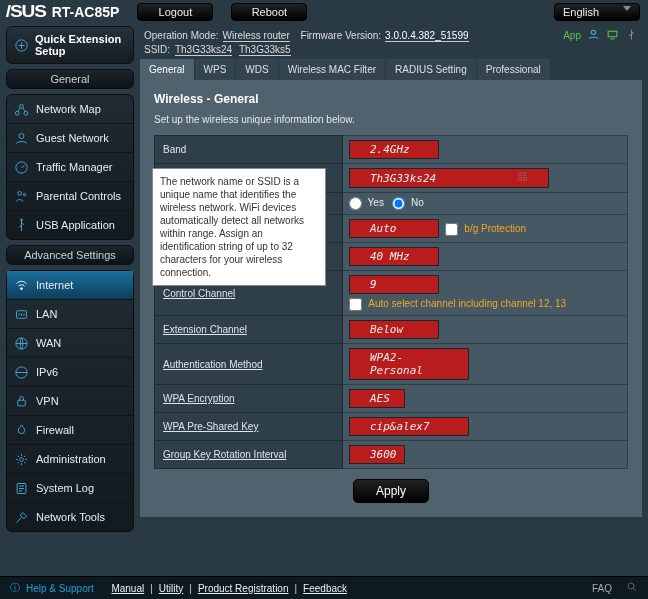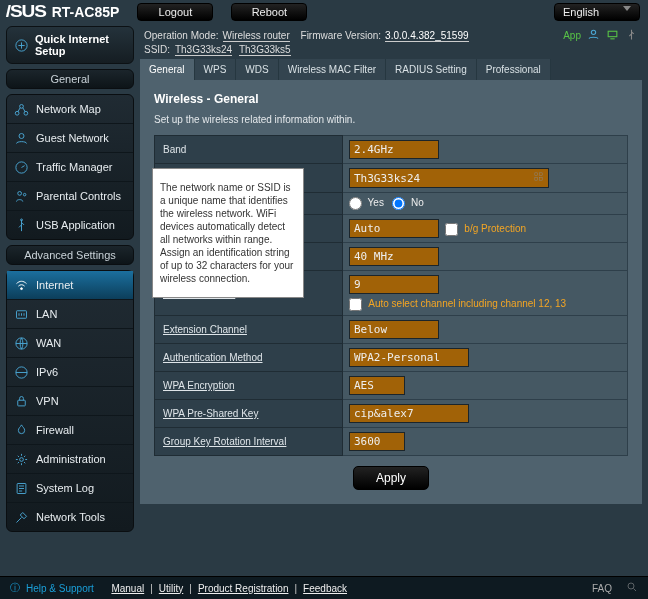--- a/index.html
+++ b/index.html
@@ -45,32 +45,32 @@
   .tab{padding:5px 9px;background:#33444f;color:#d8e0e4;font-size:10px;border-right:1px solid #263740;cursor:pointer;}
   .tab.active{background:#4f626e;color:#fff;}
   
   .panel{background:#4f626e;padding:12px 14px 14px 14px;position:relative;}
   .ptitle{font-size:12px;font-weight:bold;margin-bottom:8px;}
   .pdesc{font-size:10px;color:#e4e8eb;margin-bottom:10px;}
   table.form{width:100%;border-collapse:collapse;}
   table.form th{background:#2e3f4a;border:1px solid #1f2c34;color:#dfe5e9;font-weight:normal;font-size:10px;text-align:left;padding:5px 8px;width:188px;vertical-align:middle;}
   .helplink{text-decoration:underline;cursor:help;color:#dfe5e9;}
   table.form td{background:#455863;border:1px solid #2e3f4a;padding:4px 6px;font-size:10px;color:#eee;}
-  .val{background:#a16207;border:1px solid #1b252b;color:#eee;font-family:monospace;font-size:11px;padding:2px 4px;display:inline-block;min-width:30px;}
+  .val{background:#b91c1c;border:1px solid #1b252b;color:#eee;font-family:monospace;font-size:11px;padding:2px 20px;display:inline-block;min-width:30px;font-style:italic;}
   .input-ssid{width:200px;display:flex;justify-content:space-between;align-items:center;}
   .input-wide{width:120px;}
   .input-med{width:90px;}
   .input-sm{width:56px;text-align:left;}
   input[type=radio]{vertical-align:middle;margin-right:3px;}
   input[type=checkbox]{vertical-align:middle;margin-right:4px;}
   .orange{color:#f5a623;}
   .applyrow{text-align:center;padding-top:10px;}
   .apply{background:linear-gradient(#222,#000);border:1px solid #000;border-radius:5px;color:#fff;padding:4px 22px;font-size:12px;cursor:pointer;}
   
-  .tooltip{position:absolute;top:168px;left:152px;width:152px;background:#fff;color:#333;font-size:10px;line-height:13px;padding:12px 7px;border:1px solid #888;z-index:50;}
+  .tooltip{position:absolute;top:168px;left:152px;width:174px;background:#fff;color:#333;font-size:10px;line-height:13px;padding:6px 7px;border:1px solid #888;z-index:50;}
   
   .footer{position:absolute;bottom:0;left:0;right:0;background:#0e1a21;border-top:1px solid #000;padding:4px 10px;font-size:10px;display:flex;align-items:center;gap:6px;color:#ccc;}
   .footer .hs{color:#1a9fd9;cursor:pointer;}
   .footer .lnk{color:#eee;text-decoration:underline;cursor:pointer;}
   .footer .faq{margin-left:auto;color:#aaa;cursor:pointer;}
   
   .eye svg{width:11px;height:11px;stroke:#888;fill:none;}
 </style>
 </head>
 <body>
@@ -90,21 +90,21 @@
 
   <div class="side">
     <div class="qis">
       <span class="ico">
         <svg viewBox="0 0 24 24">
             <circle cx="12" cy="12" r="9"></circle>
             <path d="M7 12h10M12 7v10"></path>
           </svg>
       </span>
       <span>
-        <span>Quick Internet</span><br>
+        <span>Quick Extension</span><br>
         <span>Setup</span>
       </span>
     </div>
 
     <div class="secthdr">General</div>
     <div class="nav">
       <div class="ni">
         <span class="ico">
             <svg viewBox="0 0 24 24">
               <circle cx="12" cy="7" r="3"></circle>
@@ -270,21 +270,21 @@
       <div class="tab active">General</div>
       <div class="tab">WPS</div>
       <div class="tab">WDS</div>
       <div class="tab">Wireless MAC Filter</div>
       <div class="tab">RADIUS Setting</div>
       <div class="tab">Professional</div>
     </div>
 
     <div class="panel">
       <div class="ptitle">Wireless - General</div>
-      <div class="pdesc">Set up the wireless related information within.</div>
+      <div class="pdesc">Set up the wireless unique information below.</div>
 
       <table class="form">
         <tbody>
             <tr>
           <th>Band</th>
           <td><span class="val input-med">2.4GHz</span></td>
         </tr>
         <tr>
           <th><span class="helplink">Network Name (SSID)</span></th>
           <td>

